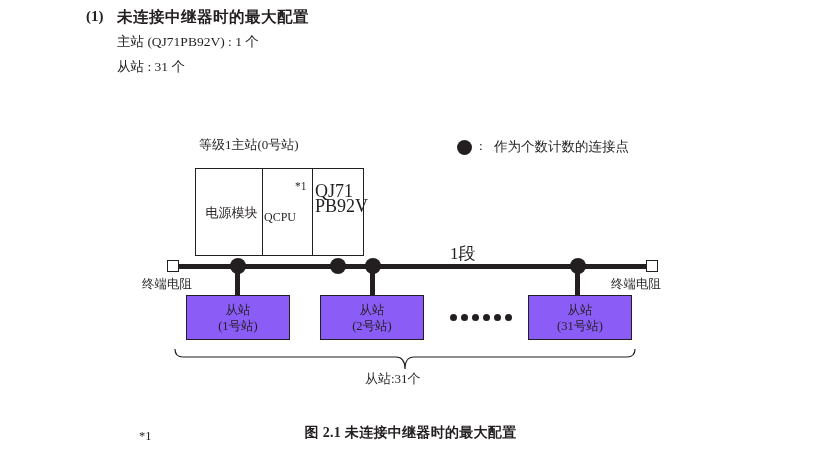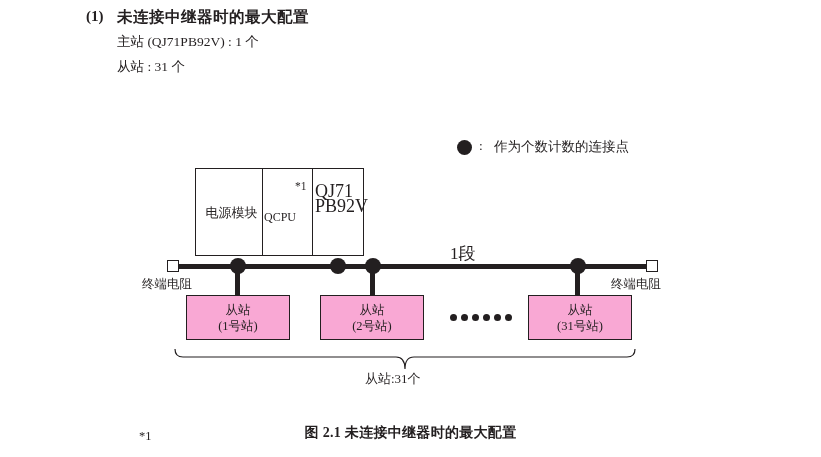--- a/index.html
+++ b/index.html
@@ -147,21 +147,21 @@
     left: 450px; top: 242px;
     font-size: 17px;
   }
 
   
   .slave-box {
     top: 295px;
     height: 45px;
     border: 1.3px solid #231f20;
     box-sizing: border-box;
-    background: #f9a8d4;
+    background: #8b5cf6;
     display: flex;
     flex-direction: column;
     align-items: center;
     justify-content: center;
     font-size: 12.5px;
     line-height: 16px;
   }
   #slave-1  { left: 186px; width: 104px; }
   #slave-2  { left: 320px; width: 104px; }
   #slave-31 { left: 528px; width: 104px; }
@@ -217,20 +217,21 @@
 
   <div class="abs" id="heading-num">(1)</div>
   <div class="abs" id="heading-title">未连接中继器时的最大配置</div>
   <div class="abs spec-line" id="spec-master">主站 (QJ71PB92V) : 1 个</div>
   <div class="abs spec-line" id="spec-slave">从站 : 31 个</div>
 
   <div class="abs" id="legend-dot"></div>
   <div class="abs" id="legend-colon">:</div>
   <div class="abs" id="legend-text">作为个数计数的连接点</div>
 
+  <div class="abs" id="master-caption">等级1主站(0号站)</div>
 
   <div class="abs" id="master-box"></div>
   <div class="abs master-div" id="master-div-1"></div>
   <div class="abs master-div" id="master-div-2"></div>
 
   <div class="abs" id="label-power">电源模块</div>
   <div class="abs" id="label-qcpu">QCPU</div>
   <div class="abs" id="label-note1">*1</div>
   <div class="abs" id="label-qj71">
     <span>QJ71</span><br>

